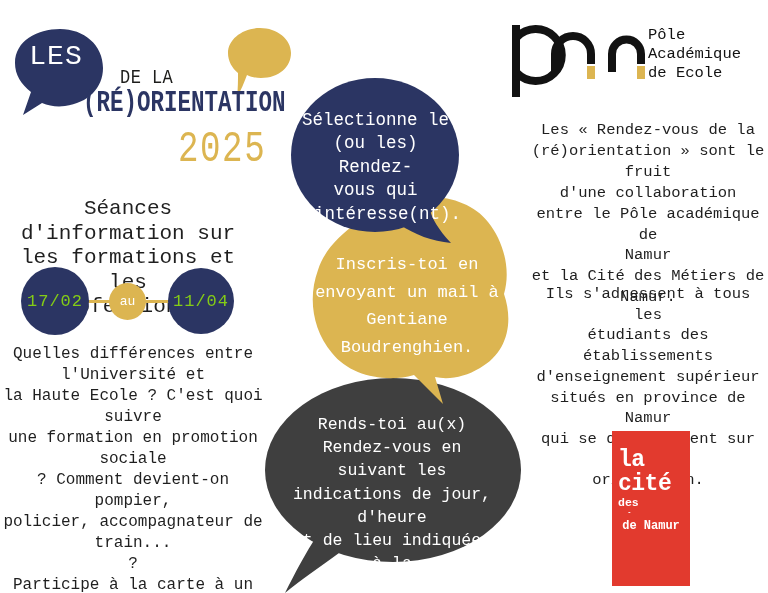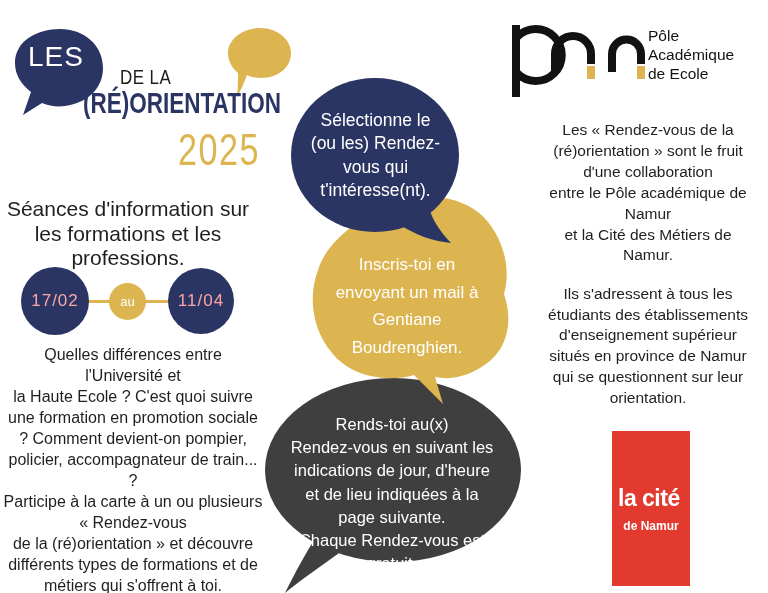--- a/index.html
+++ b/index.html
@@ -1,40 +1,40 @@
 <!DOCTYPE html>
 <html style="--navy: #2b3563; --gold: #dcb551; --dark: #3f3f3f; --red: #e23a2e; --ink: #1f1f1f;"><head>
 <meta charset="utf-8">
 <style>
   :root{
     --navy:#2b3563; --gold:#dcb551; --dark:#3f3f3f; --red:#e23a2e; --ink:#1f1f1f;
   }
   html,body{margin:0;padding:0;background:#fff;}
   .stage{
     position:relative; width:768px; height:593px; overflow:hidden; background:#fff;
-    font-family:Liberation Sans, sans-serif; color:var(--ink);
+    font-family:Liberation Mono, monospace; color:var(--ink);
   }
   .abs{position:absolute;}
   .pre{white-space:pre-line;}
   .center{text-align:center;}
   .white{color:#fff;}
   .cond{display:inline-block; transform-origin:0 0;}
   
   .t-rdv{left:83px; top:31px; font-weight:bold; font-size:31px; color:#1d1d1b; letter-spacing:0.5px; z-index:5;}
   .t-rdv .cond{transform:scaleX(0.76);}
   .t-dela{left:84px; top:66px; font-size:20px; color:#1d1d1b; letter-spacing:0.5px; z-index:5;margin-left:36px;}
   .t-dela .cond{transform:scaleX(0.85);}
   .t-reo{left:83px; top:86px; font-weight:bold; font-size:30px; color:var(--navy); z-index:5;text-align:right;}
   .t-reo .cond{transform:scaleX(0.75);}
   .t-year{left:178px; top:124px; font-size:45px; color:var(--gold); letter-spacing:2px; z-index:5;}
   .t-year .cond{transform:scaleX(0.76);}
   .les-label{left:27px; top:41px; width:58px; font-size:28px; letter-spacing:1px; color:#fff; text-align:center; z-index:4;}
   
   .intro{left:4px; top:176px; width:248px; font-size:21px; line-height:24.5px;margin-top:21px;}
-  .date-circle{border-radius:50%; background:var(--navy); color:#fca5a5; display:flex; align-items:center; justify-content:center; font-size:17px; letter-spacing:1px; z-index:2;}
+  .date-circle{border-radius:50%; background:var(--navy); color:#84cc16; display:flex; align-items:center; justify-content:center; font-size:17px; letter-spacing:1px; z-index:2;}
   .c1{left:21px; top:267px; width:68px; height:68px;}
   .c2{left:168px; top:268px; width:66px; height:66px;}
   .au{left:109px; top:283px; width:37px; height:37px; border-radius:50%; background:var(--gold); color:#fff; display:flex; align-items:center; justify-content:center; font-size:13px; z-index:2;}
   .date-line{left:70px; top:300px; width:120px; height:3px; background:var(--gold); z-index:1;}
   .left-body{left:0px; top:344px; width:266px; font-size:16px; line-height:21px;}
   
   .bubble-text{z-index:6;}
   .sel-text{left:293px; top:109px; width:165px; font-size:17.5px; line-height:23.4px;}
   .reg-text{left:308px; top:251px; width:198px; font-size:17px; line-height:27.7px;}
   .att-text{left:284px; top:413px; width:216px; font-size:16.5px; line-height:23.2px;}

